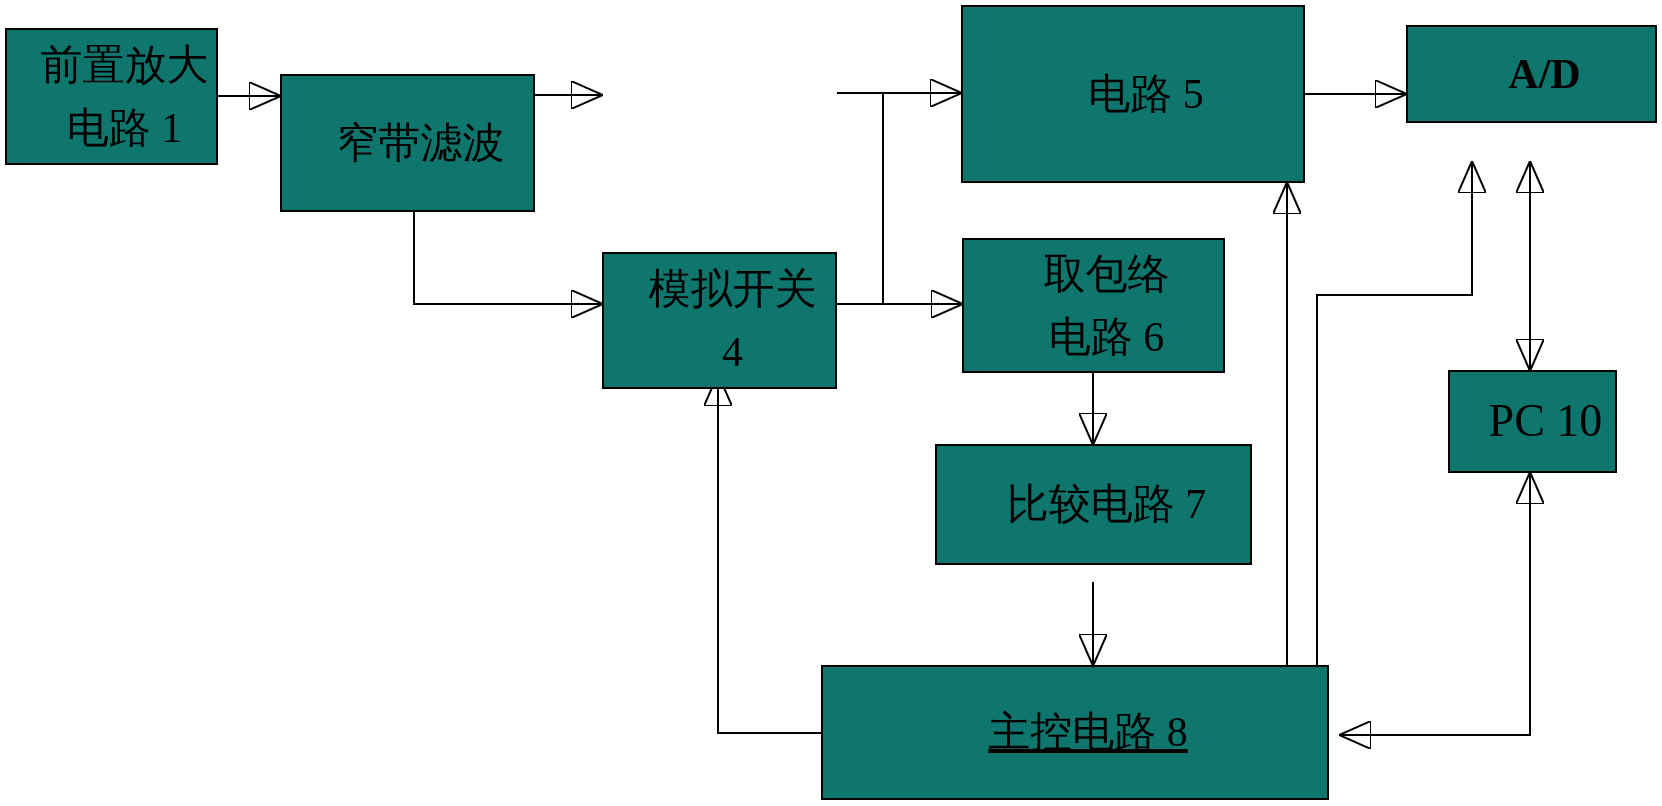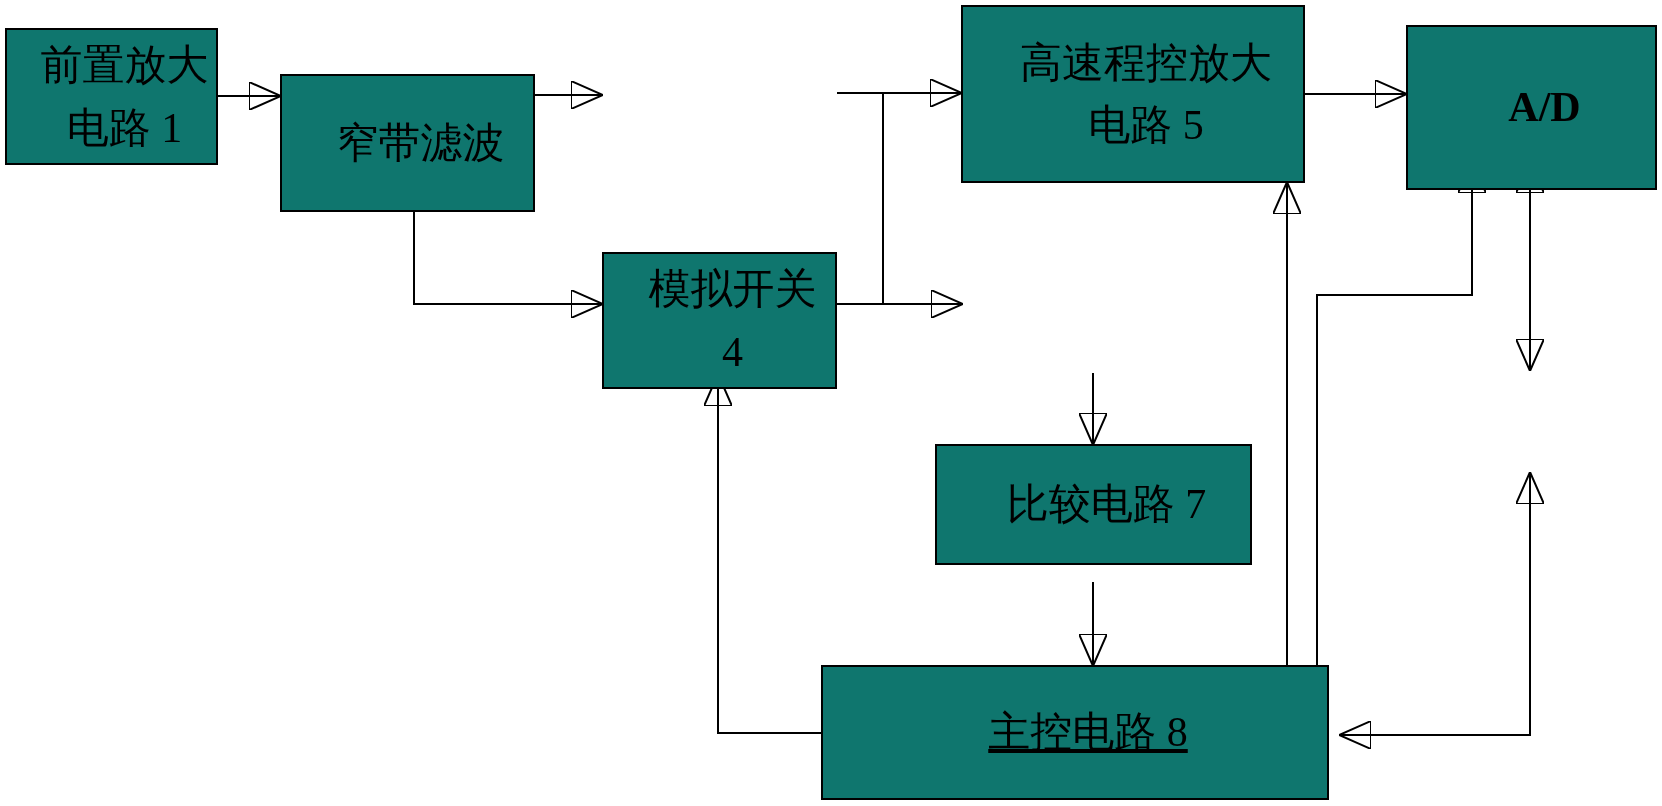--- a/index.html
+++ b/index.html
@@ -48,21 +48,21 @@
   .pc-label { font-size: 46px; }
   
   .n1  { left: 5px;    top: 28px;  width: 213px; height: 137px; }
   .n2  { left: 280px;  top: 27px;  width: 255px; height: 138px; margin-top: 47px; }
   .n3  { left: 602px;  top: 27px;  width: 235px; height: 138px; }
   .n4  { left: 602px;  top: 252px; width: 235px; height: 137px; }
   .n5  { left: 961px;  top: 5px;   width: 344px; height: 178px; }
   .n6  { left: 962px;  top: 238px; width: 263px; height: 135px; }
   .n7  { left: 935px;  top: 444px; width: 317px; height: 121px; }
   .n8  { left: 821px;  top: 665px; width: 508px; height: 135px; text-decoration: underline; }
-  .n9  { left: 1406px; top: 25px;  width: 251px; height: 165px; }
+  .n9  { left: 1406px; top: 25px;  width: 251px; height: 98px; }
   .n10 { left: 1448px; top: 370px; width: 169px; height: 103px; }
 </style>
 </head>
 <body>
 
 <div class="canvas">
 
   <svg class="edges" viewBox="0 0 1662 806" xmlns="http://www.w3.org/2000/svg" aria-hidden="true">
     <defs>
       <marker id="ah" viewBox="0 0 32 28" refX="31" refY="14" markerWidth="32" markerHeight="28" markerUnits="userSpaceOnUse" orient="auto-start-reverse">
@@ -95,31 +95,37 @@
     <span class="ln">窄带滤波</span>
   </div>
 
 
   <div class="node n4">
     <span class="ln">模拟开关</span>
     <span class="ln">4</span>
   </div>
 
   <div class="node n5">
-    <span class="ln">高速程控放大</span>
     <span class="ln">电路 5</span>
   </div>
 
+  <div class="node n6">
+    <span class="ln">取包络</span>
+    <span class="ln">电路 6</span>
+  </div>
 
   <div class="node n7">
     <span class="ln">比较电路 7</span>
   </div>
 
   <div class="node n8">
     <span class="ln">主控电路 8</span>
   </div>
 
   <div class="node n9">
     <span class="ln bold">A/D</span>
   </div>
 
+  <div class="node n10">
+    <span class="ln pc-label">PC 10</span>
+  </div>
 
 </div>
 
 </body></html>

